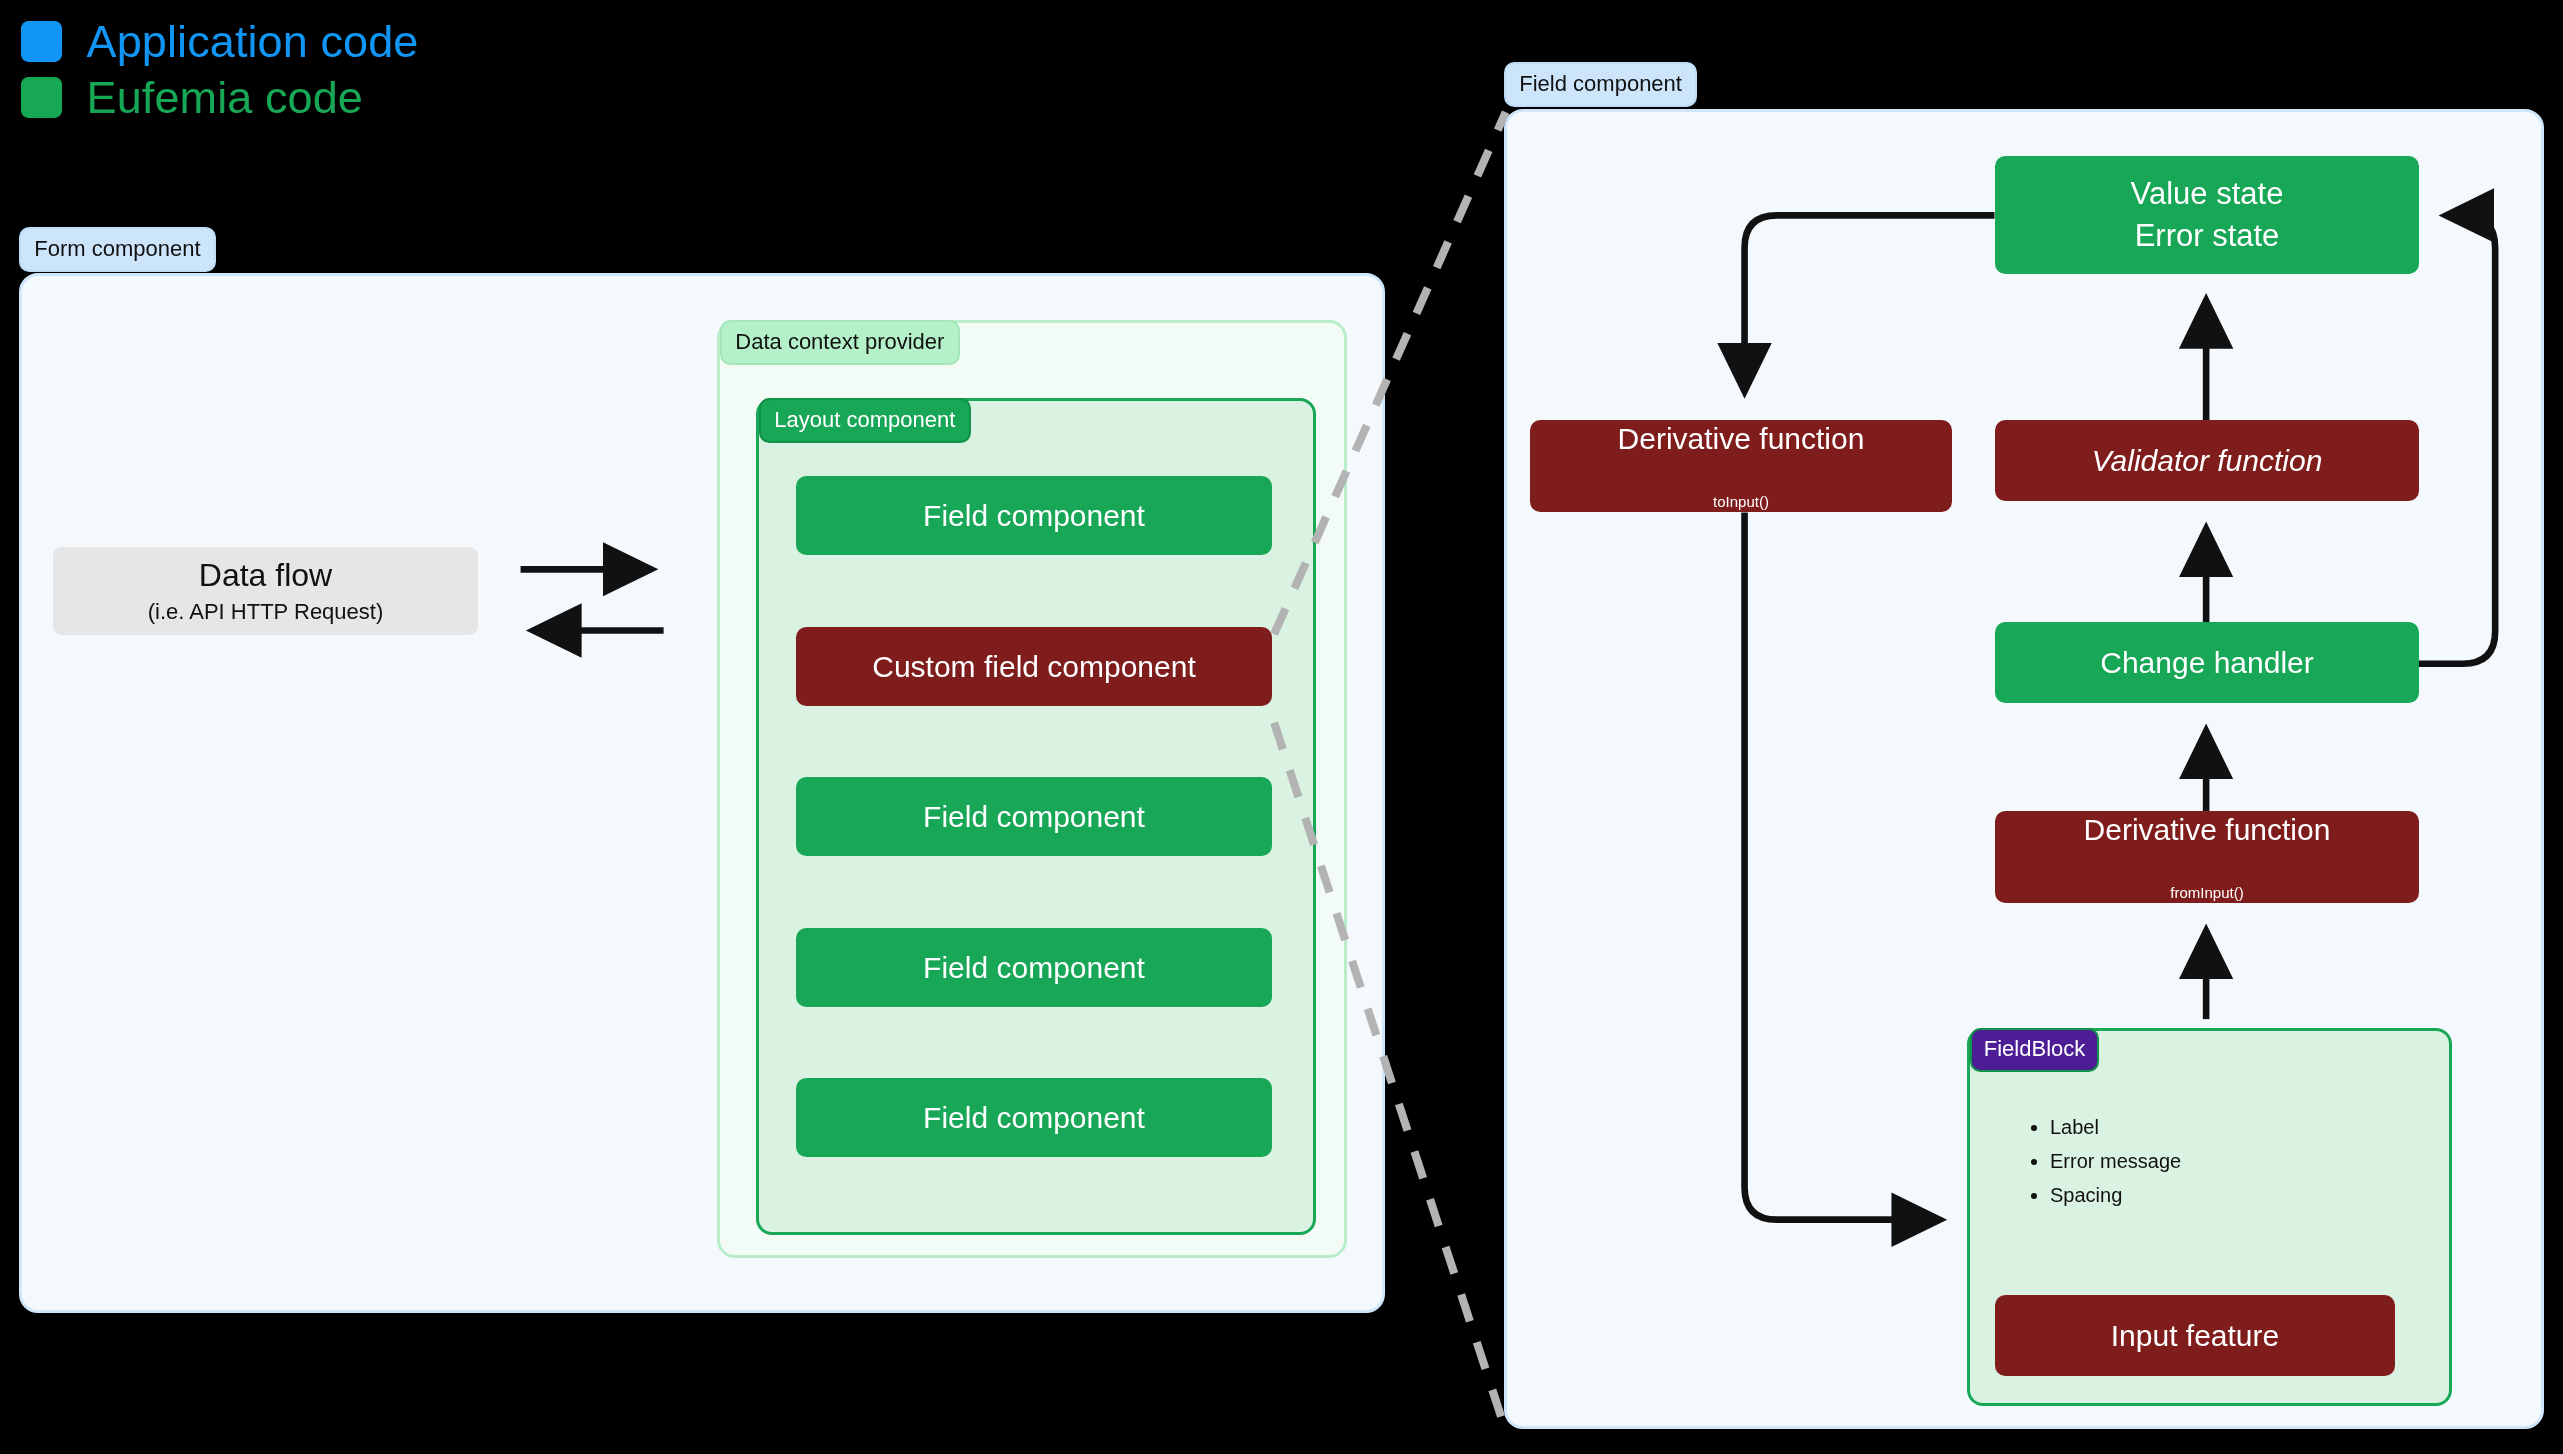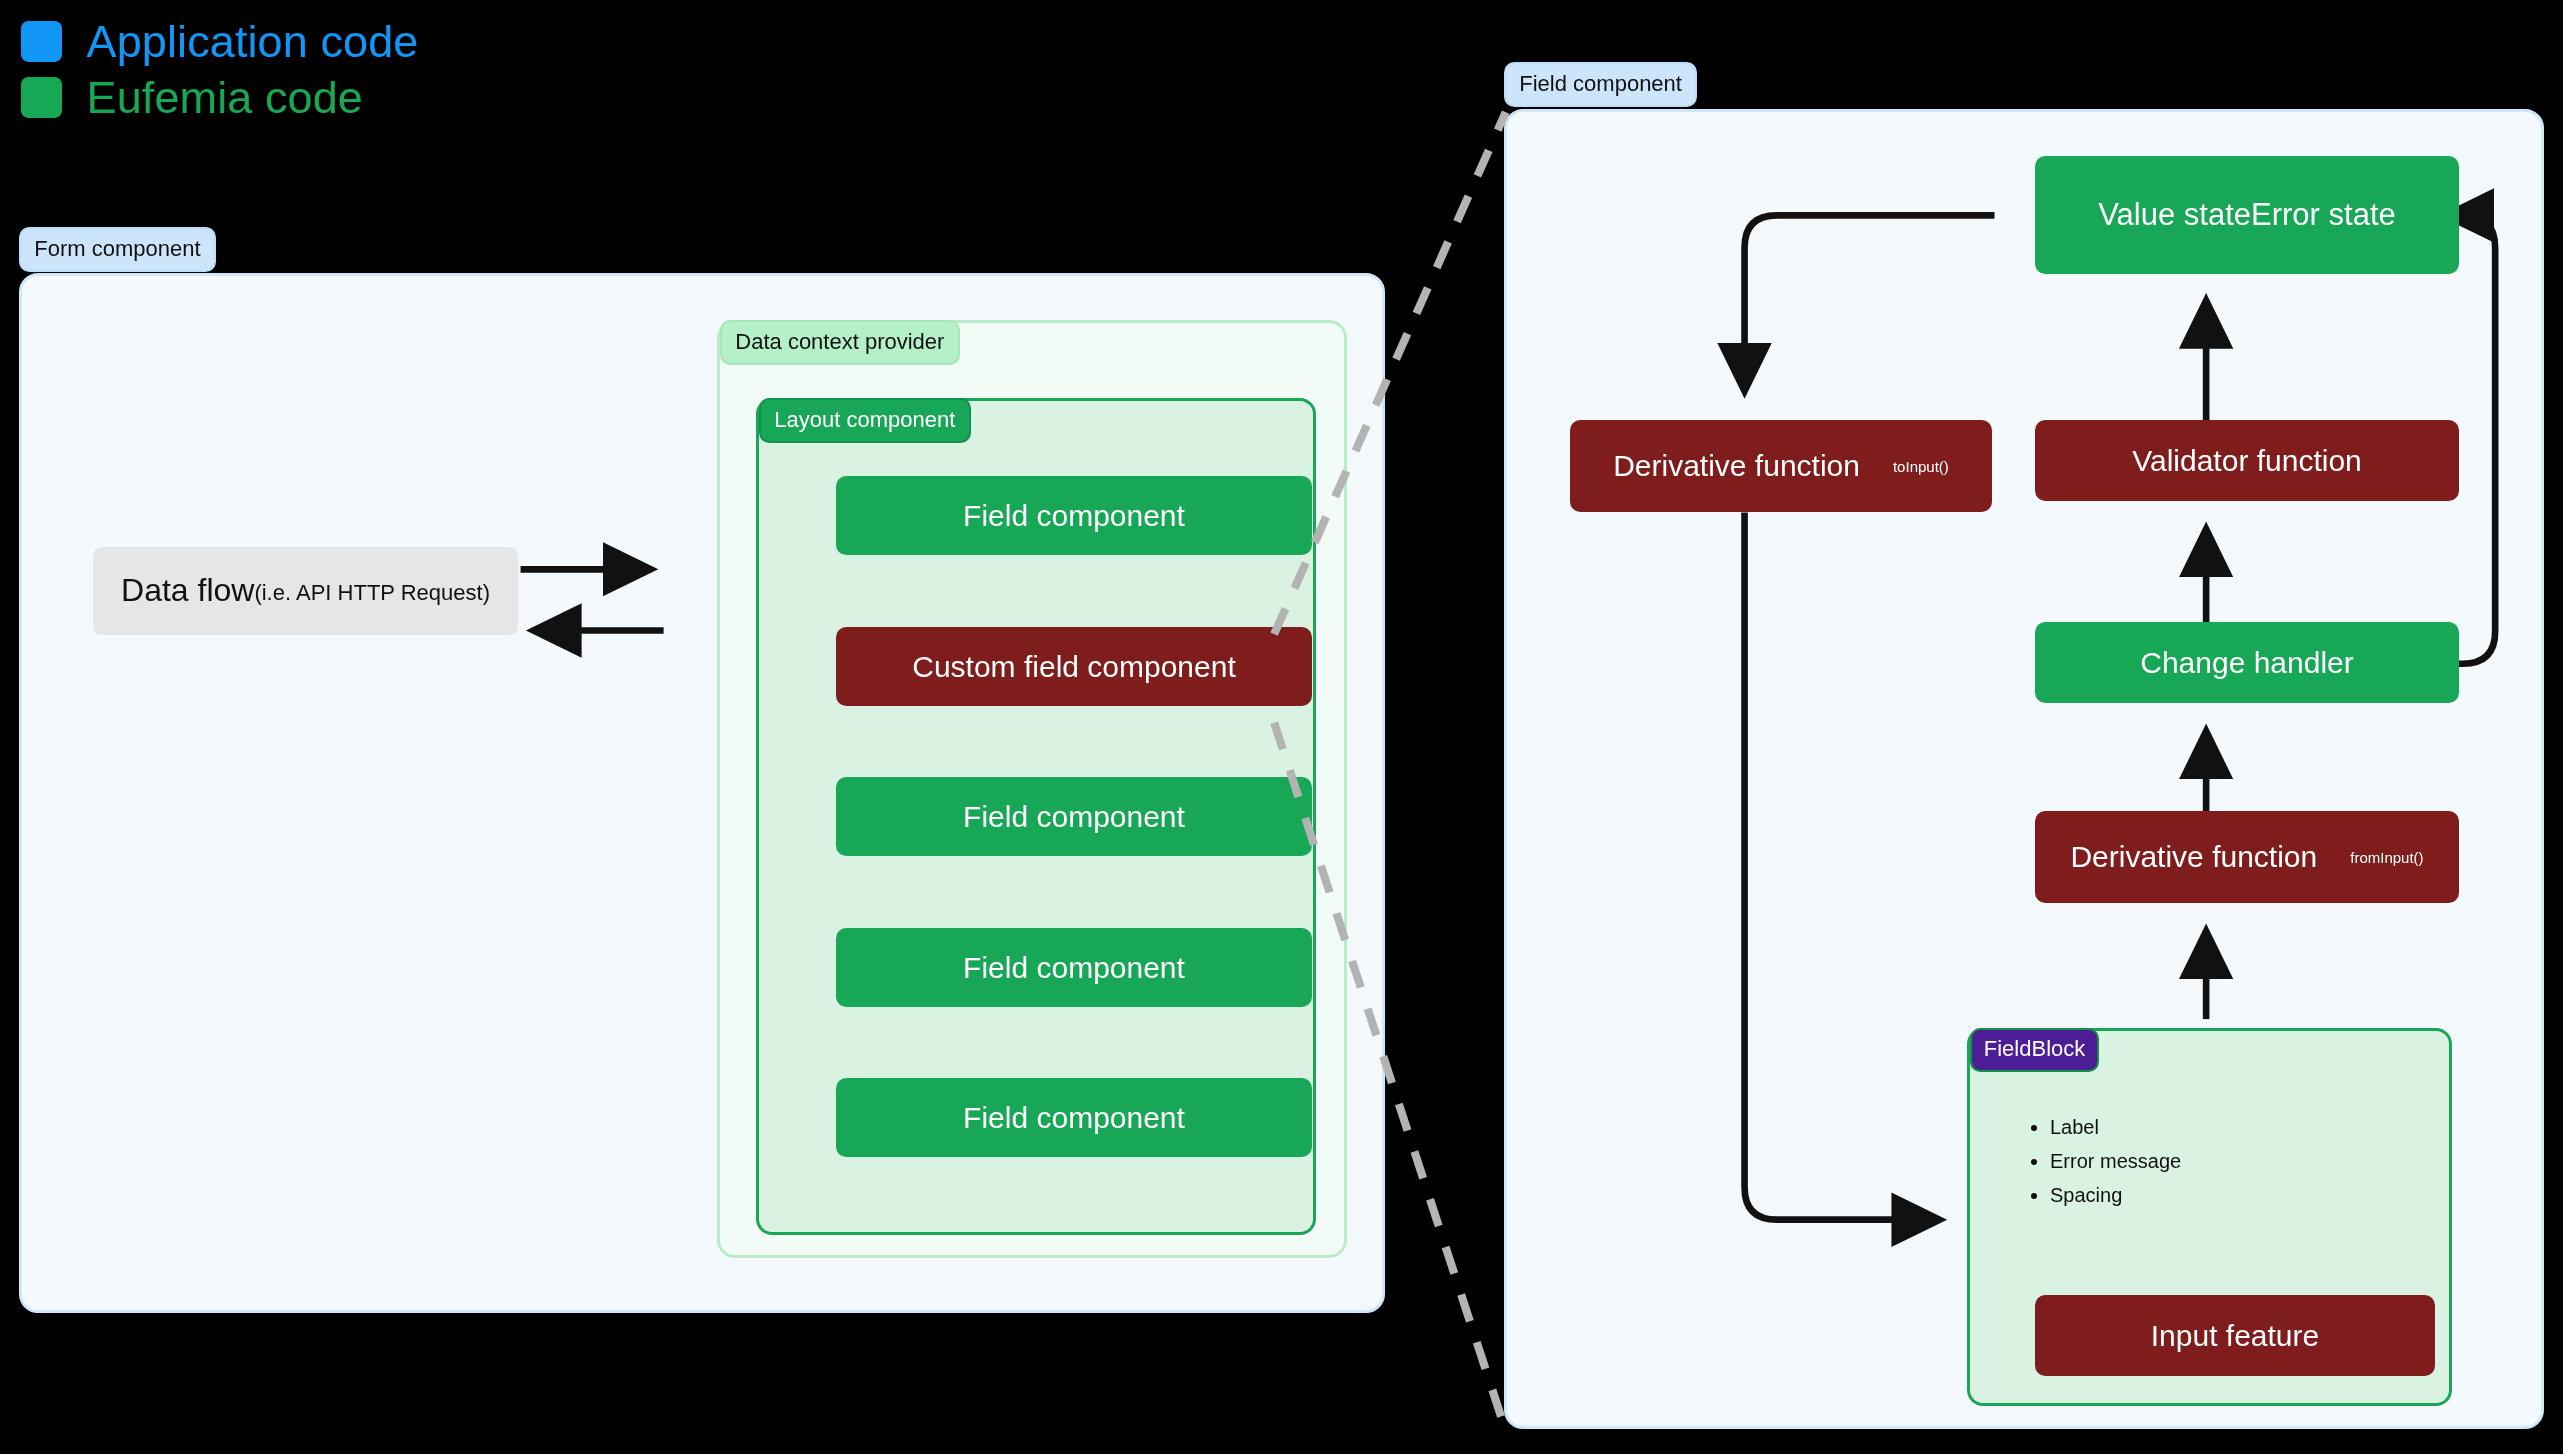--- a/index.html
+++ b/index.html
@@ -75,22 +75,22 @@
     background:#d9f2e2;border:3.7px solid #18a657;border-radius:16px;
   }
   #fieldblock-badge{
     left:1970px;top:1028px;padding:8px 11.8px 9.6px;
     background:#4c1d95;border:2.2px solid #12914a;color:#fff;
   }
 
   
   .node{
     position:absolute;box-sizing:border-box;border-radius:10.3px;
-    display:flex;flex-direction:row;align-items:center;justify-content:center;
-    color:#fff;text-align:center;z-index:4;margin-left:40px;
+    display:flex;flex-direction:column;align-items:center;justify-content:center;
+    color:#fff;text-align:center;z-index:4;
   }
   .node .t1{font-size:30px;line-height:1.18;}
   .node .t2{font-size:15px;line-height:1.2;margin-top:2.9px;}
   .green{background:#18a657;}
   .blue{background:#7f1d1d;gap:33px;}
 
   
   #dataflow{
     left:53px;top:547px;width:425px;height:88px;
     background:#e6e6e6;color:#111;border-radius:8.8px;
@@ -102,21 +102,21 @@
   #field-1{top:476px;}
   #field-2{top:627px;}
   #field-3{top:777px;}
   #field-4{top:928px;}
   #field-5{top:1078px;}
 
   
   #value-state{left:1995px;top:156px;width:424px;height:118px;}
   #value-state .t1{font-size:31px;line-height:1.35;}
   #derivative-to{left:1530px;top:420px;width:422px;height:92px;}
-  #validator{left:1995px;top:420px;width:424px;height:81px;}
+  #validator{left:1995px;top:420px;width:424px;height:81px;font-style:italic;}
   #change-handler{left:1995px;top:622px;width:424px;height:81px;}
   #derivative-from{left:1995px;top:811px;width:424px;height:92px;}
   #input-feature{left:1995px;top:1295px;width:400px;height:81px;}
 
   
   #surrounding{
     position:absolute;left:1995px;top:1100px;width:442px;color:#111;z-index:5;
   }
   #surrounding .se-title{font-size:31px;line-height:1.1;}
   #surrounding ul{margin:10.3px 0 0 0;padding-left:35px;list-style:disc;}

